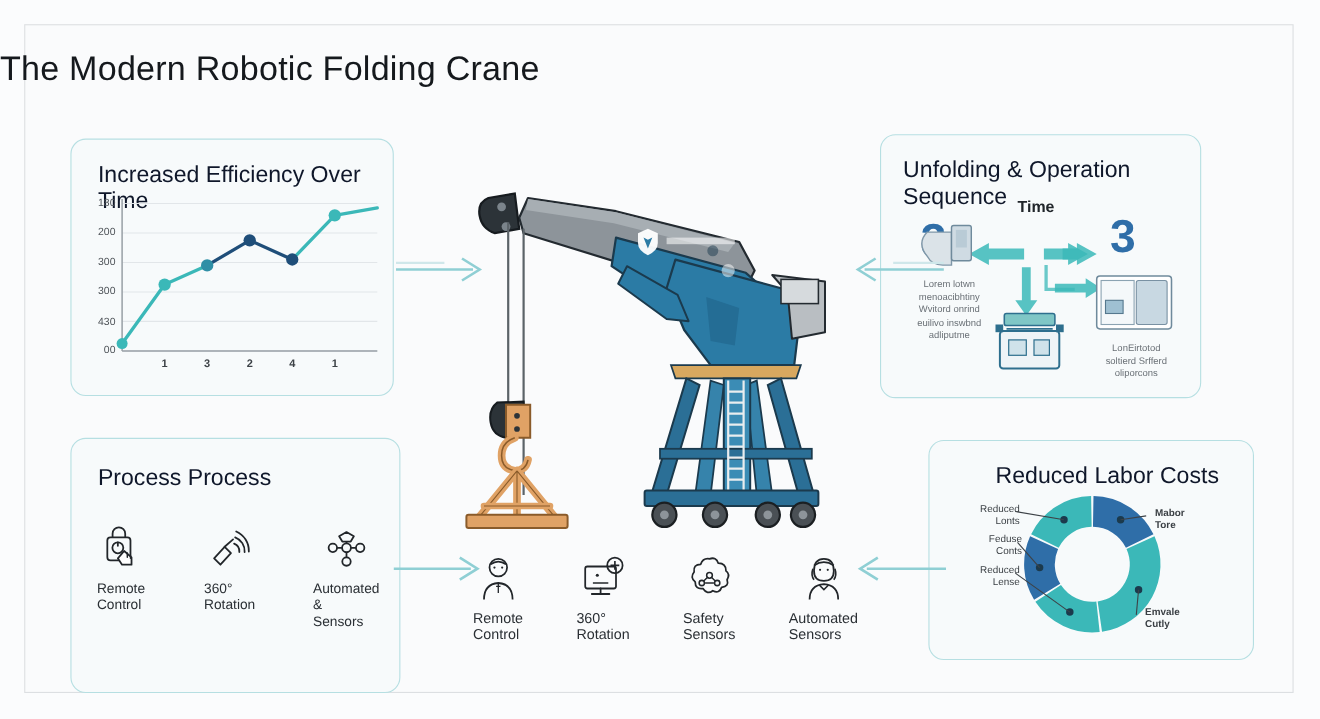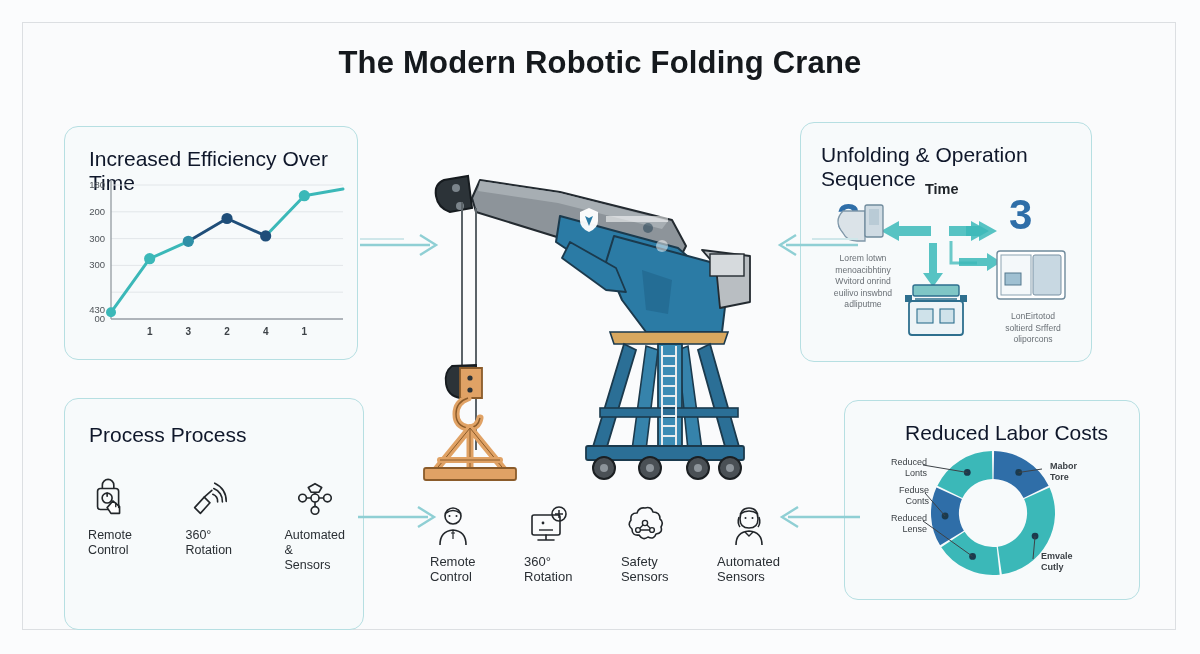--- a/index.html
+++ b/index.html
@@ -9,22 +9,22 @@
     font-family:"Liberation Sans", sans-serif;
     overflow:hidden;
     position:relative;
   }
   #stage{position:absolute;inset:0;background:#fbfcfd;}
   .frame{
     position:absolute;left:22px;top:22px;width:1154px;height:608px;
     border:1.5px solid #dcdfe2;background:#fafbfc;box-sizing:border-box;
   }
   .title{
-    position:absolute;left:0;top:45px;width:1200px;text-align:center;
-    font-size:31px;font-weight:bold;color:#15191d;letter-spacing:.2px;
+    position:absolute;left:0;top:45px;width:1200px;text-align:left;
+    font-size:31px;font-weight:normal;color:#15191d;letter-spacing:.2px;
   }
 
   
   .panel{
     position:absolute;border:1.4px solid #b6dfe2;border-radius:14px;
     background:#f7fafb;box-sizing:border-box;
   }
   .panel-title{
     position:absolute;font-size:21px;font-weight:normal;color:#0f172a;
   }
@@ -101,21 +101,21 @@
           <circle cx="84.66666666666666" cy="131.7" r="5.6" fill="#3bb8b8"></circle>
           <circle cx="123.33333333333333" cy="114.28" r="5.6" fill="#2f8fa6"></circle>
           <circle cx="162" cy="91.5" r="5.6" fill="#1f4e79"></circle>
           <circle cx="200.66666666666666" cy="108.92" r="5.6" fill="#1f4e79"></circle>
           <circle cx="239.33333333333334" cy="68.72" r="5.6" fill="#3bb8b8"></circle>
         </svg>
     <div class="ytick" style="left: 6px; top: 52px;">180</div>
         <div class="ytick" style="left: 6px; top: 78.8px;">200</div>
         <div class="ytick" style="left: 6px; top: 105.6px;">300</div>
         <div class="ytick" style="left: 6px; top: 132.4px;">300</div>
-        <div class="ytick" style="left: 6px; top: 177px;">430</div>
+        <div class="ytick" style="left: 6px; top: 160px;">430</div>
         <div class="ytick" style="left: 6px; top: 186px;">00</div>
         <div class="xtick" style="left: 74.6667px; top: 199px;">1</div>
         <div class="xtick" style="left: 113.333px; top: 199px;">3</div>
         <div class="xtick" style="left: 152px; top: 199px;">2</div>
         <div class="xtick" style="left: 190.667px; top: 199px;">4</div>
         <div class="xtick" style="left: 229.333px; top: 199px;">1</div>
       </div>
   </div>
 
   <div class="panel" id="panel-process">

